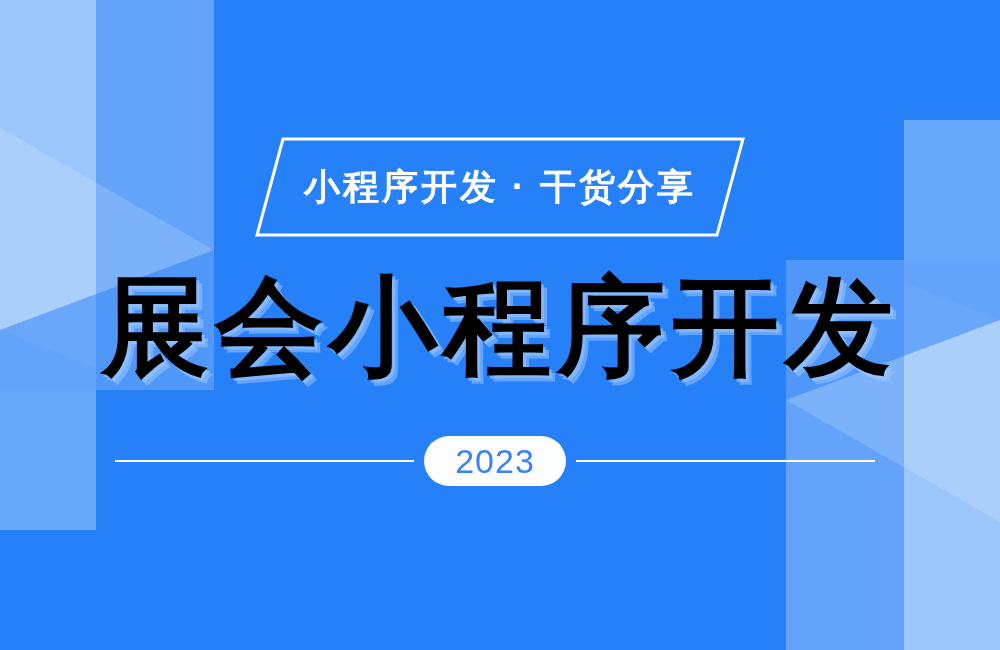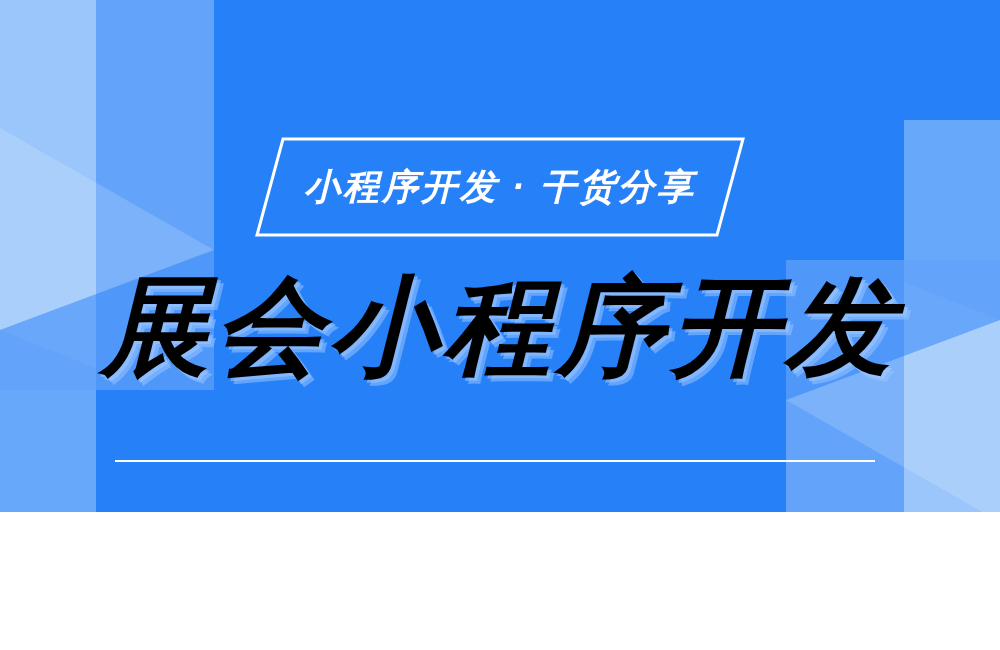--- a/index.html
+++ b/index.html
@@ -3,25 +3,24 @@
 <meta charset="utf-8">
 <style>
   html, body {
     margin: 0;
     padding: 0;
     background: #ffffff;
   }
   #banner {
     position: relative;
     width: 1000px;
-    height: 512px;
+    height: 650px;
     overflow: hidden;
     background: #2680f8;
     font-family: "Liberation Sans", "DejaVu Sans", sans-serif;
-    font-style: italic;
   }
   #bg-layer {
     position: absolute;
     inset: 0;
     width: 1000px;
     height: 650px;
     display: block;
   }
 
   
@@ -130,16 +129,17 @@
     <svg id="eyebrow-shape" viewBox="0 0 490 100" preserveAspectRatio="none">
       <polygon points="28,2 488,2 462,98 2,98" fill="none" stroke="#ffffff" stroke-width="3"></polygon>
     </svg>
     <div id="eyebrow-text">小程序开发 · 干货分享</div>
   </div>
 
   <div id="headline">展会小程序开发</div>
 
   <div id="rule-row">
     <span class="rule"></span>
+    <span id="year-badge">2023</span>
     <span class="rule"></span>
   </div>
 
 </div>
 
 </body></html>

